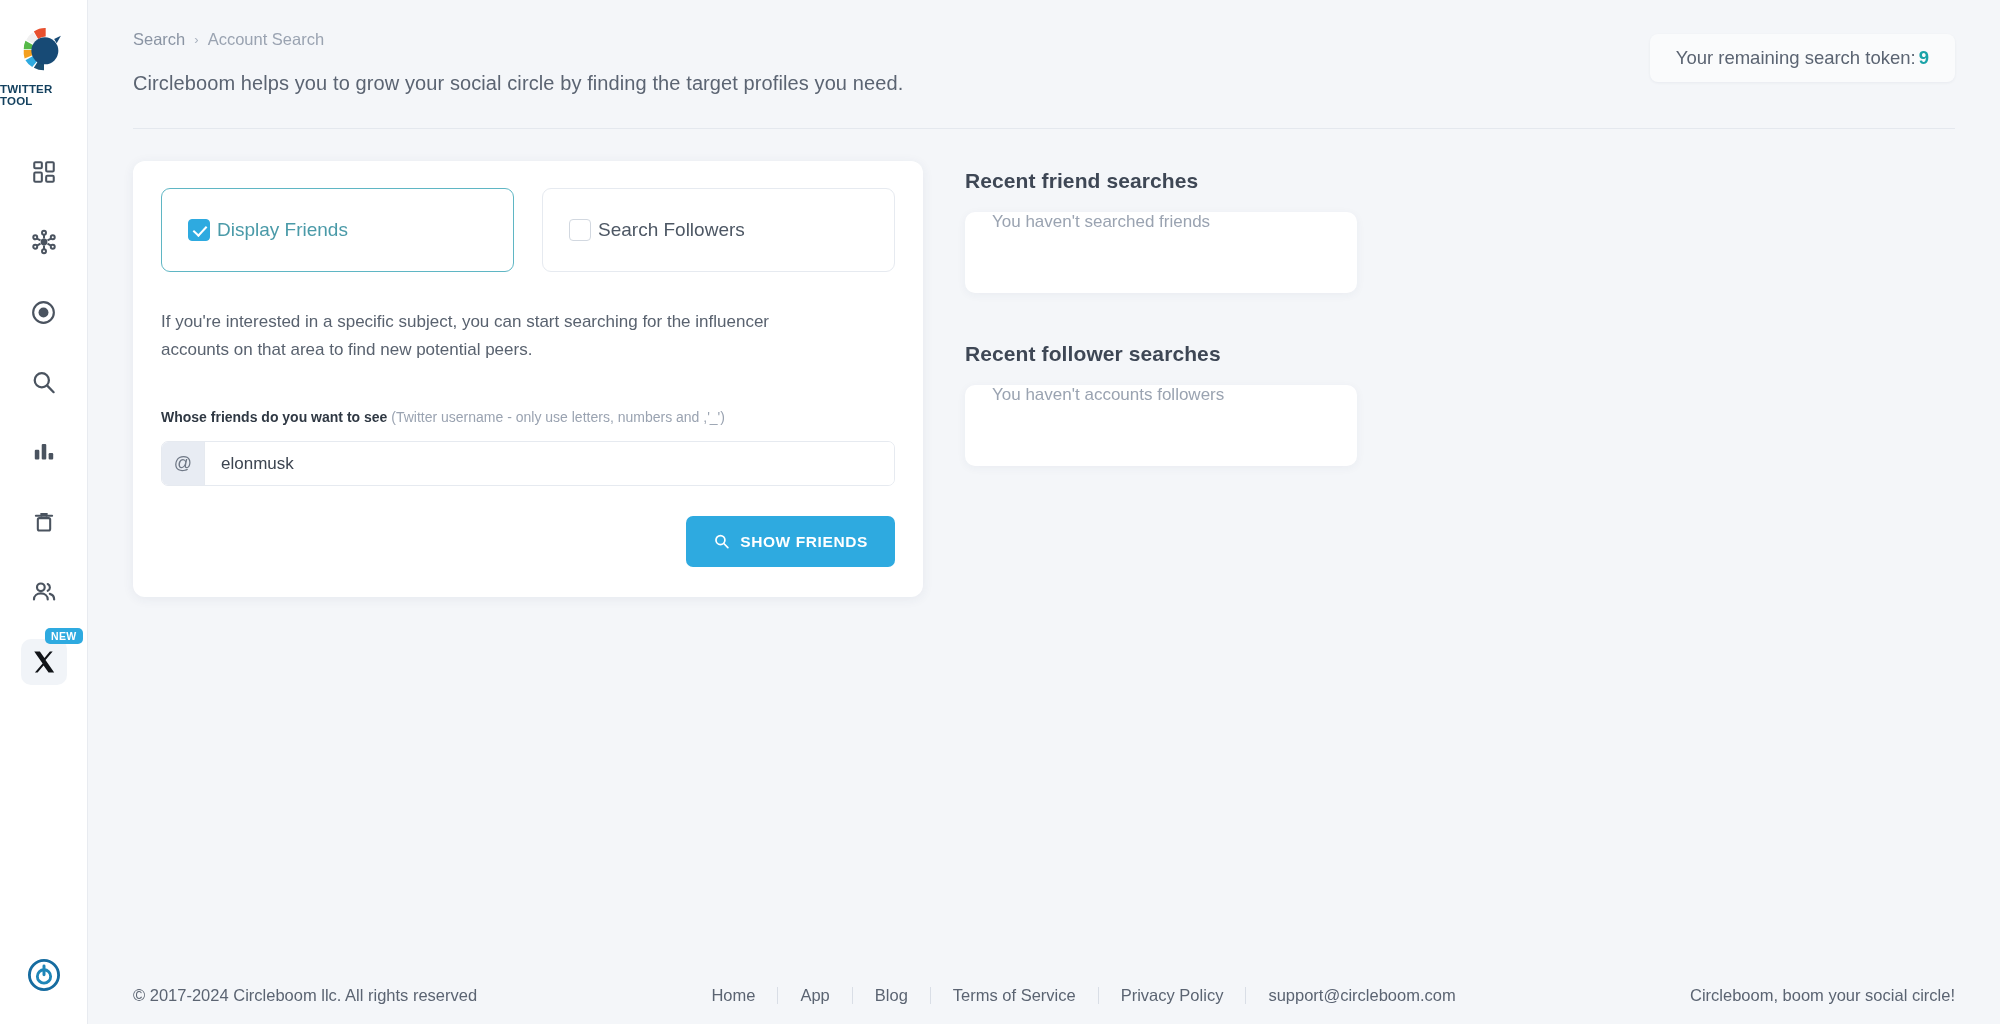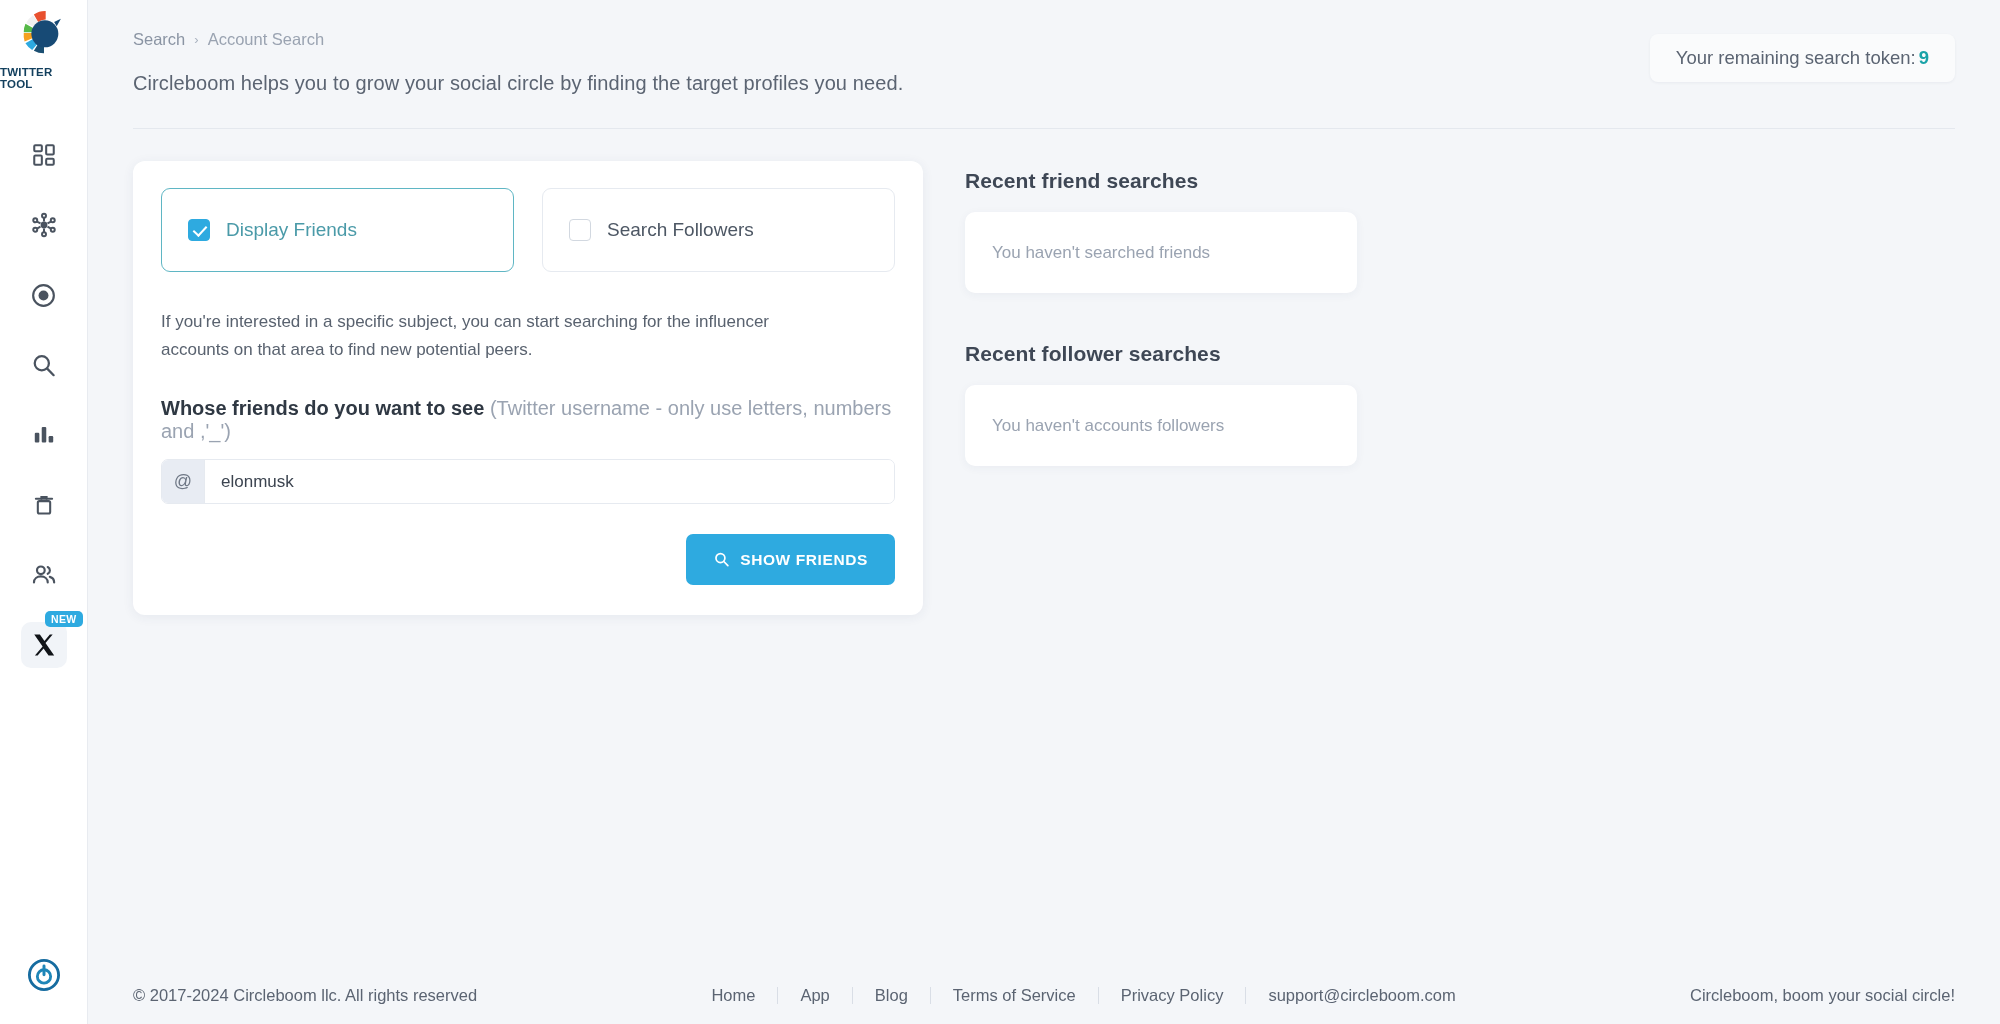--- a/index.html
+++ b/index.html
@@ -11,21 +11,21 @@
   }
   .app { position: relative; width: 2000px; height: 1024px; display: flex; }
 
   
   .sidebar {
     width: 88px; height: 1024px; background: #ffffff;
     border-right: 1px solid #e8ebf0;
     display: flex; flex-direction: column; align-items: center;
     flex: 0 0 88px; position: relative;
   }
-  .brand { padding-top: 6px; display: flex; flex-direction: column; align-items: center; }
+  .brand { padding-top: 23px; display: flex; flex-direction: column; align-items: center; }
   .brand-logo { width: 54px; height: 54px; }
   .brand-text {
     font-size: 11.5px; letter-spacing: .2px; color: #13405e;
     font-weight: 700; margin-top: 6px;
   }
   .nav { margin-top: 30px; display: flex; flex-direction: column; align-items: center; gap: 0; width: 100%; }
   .nav-item {
     width: 100%; height: 70px; display: flex; align-items: center; justify-content: center;
     position: relative; cursor: pointer;
   }
@@ -65,36 +65,36 @@
 
   
   .card {
     width: 790px; background: #fff; border-radius: 12px;
     box-shadow: 0 2px 12px rgba(40,60,100,.07);
     padding: 27px 28px 30px 28px;
   }
   .choices { display: flex; gap: 28px; }
   .choice {
     flex: 1; border: 1px solid #e6eaf0; border-radius: 9px; height: 84px;
-    display: flex; align-items: center; padding-left: 26px; gap: 16px; cursor: pointer;
+    display: flex; align-items: center; padding-left: 26px; gap: 7px; cursor: pointer;
     background: #fff;
   }
   .choice.active { border: 1.5px solid #5fb6c4; }
   .cb { width: 22px; height: 22px; border-radius: 4px; border: 1.5px solid #d2d8e0; background: #fff; flex: 0 0 22px; position: relative; }
   .cb.checked { background: #2eaae0; border-color: #2eaae0; }
   .cb.checked::after {
     content: ""; position: absolute; left: 7px; top: 3px; width: 6px; height: 11px;
     border: solid #fff; border-width: 0 2.4px 2.4px 0; transform: rotate(43deg);
   }
   .choice-label { font-size: 19px; color: #4d5764; }
   .choice.active .choice-label { color: #4a9aa8; }
 
   .para { margin-top: 36px; font-size: 17px; line-height: 1.63; color: #59626f; max-width: 610px; }
 
-  .field-label { margin-top: 34px; font-size: 20px; color: #3f4855; }
+  .field-label { margin-top: 46px; font-size: 14px; color: #3f4855; }
   .field-label b { font-weight: 700; color: #2f3843; }
   .field-label .hint { color: #9aa3b1; font-weight: 400; }
 
   .input-row {
     margin-top: 16px; display: flex; height: 45px; border: 1px solid #e6eaf0;
     border-radius: 7px; overflow: hidden;
   }
   .input-addon {
     width: 43px; background: #e8ecf3; display: flex; align-items: center; justify-content: center;
     color: #6f7886; font-size: 18px; border-right: 1px solid #e6eaf0;
@@ -111,21 +111,21 @@
     font-size: 15.5px; font-weight: 700; letter-spacing: .6px; cursor: pointer;
     font-family: "Liberation Sans", sans-serif;
   }
 
   
   .right { flex: 1; padding-top: 8px; }
   .panel-title { font-size: 21px; font-weight: 700; color: #3e4755; letter-spacing: .1px; }
   .panel-box {
     margin-top: 19px; background: #fff; border-radius: 10px; height: 81px;
     box-shadow: 0 2px 10px rgba(40,60,100,.05);
-    display: flex; align-items: center; padding-left: 27px;
+    display: flex; padding-left: 27px;
     width: 392px;
   }
   .panel-empty { font-size: 17px; color: #9aa3b1; }
   .panel-gap { height: 49px; }
 
   
   .footer {
     position: absolute; left: 0; bottom: 0; width: 100%; height: 58px;
     display: flex; align-items: center; padding: 0 45px;
     font-size: 16.5px; color: #5b6472;

